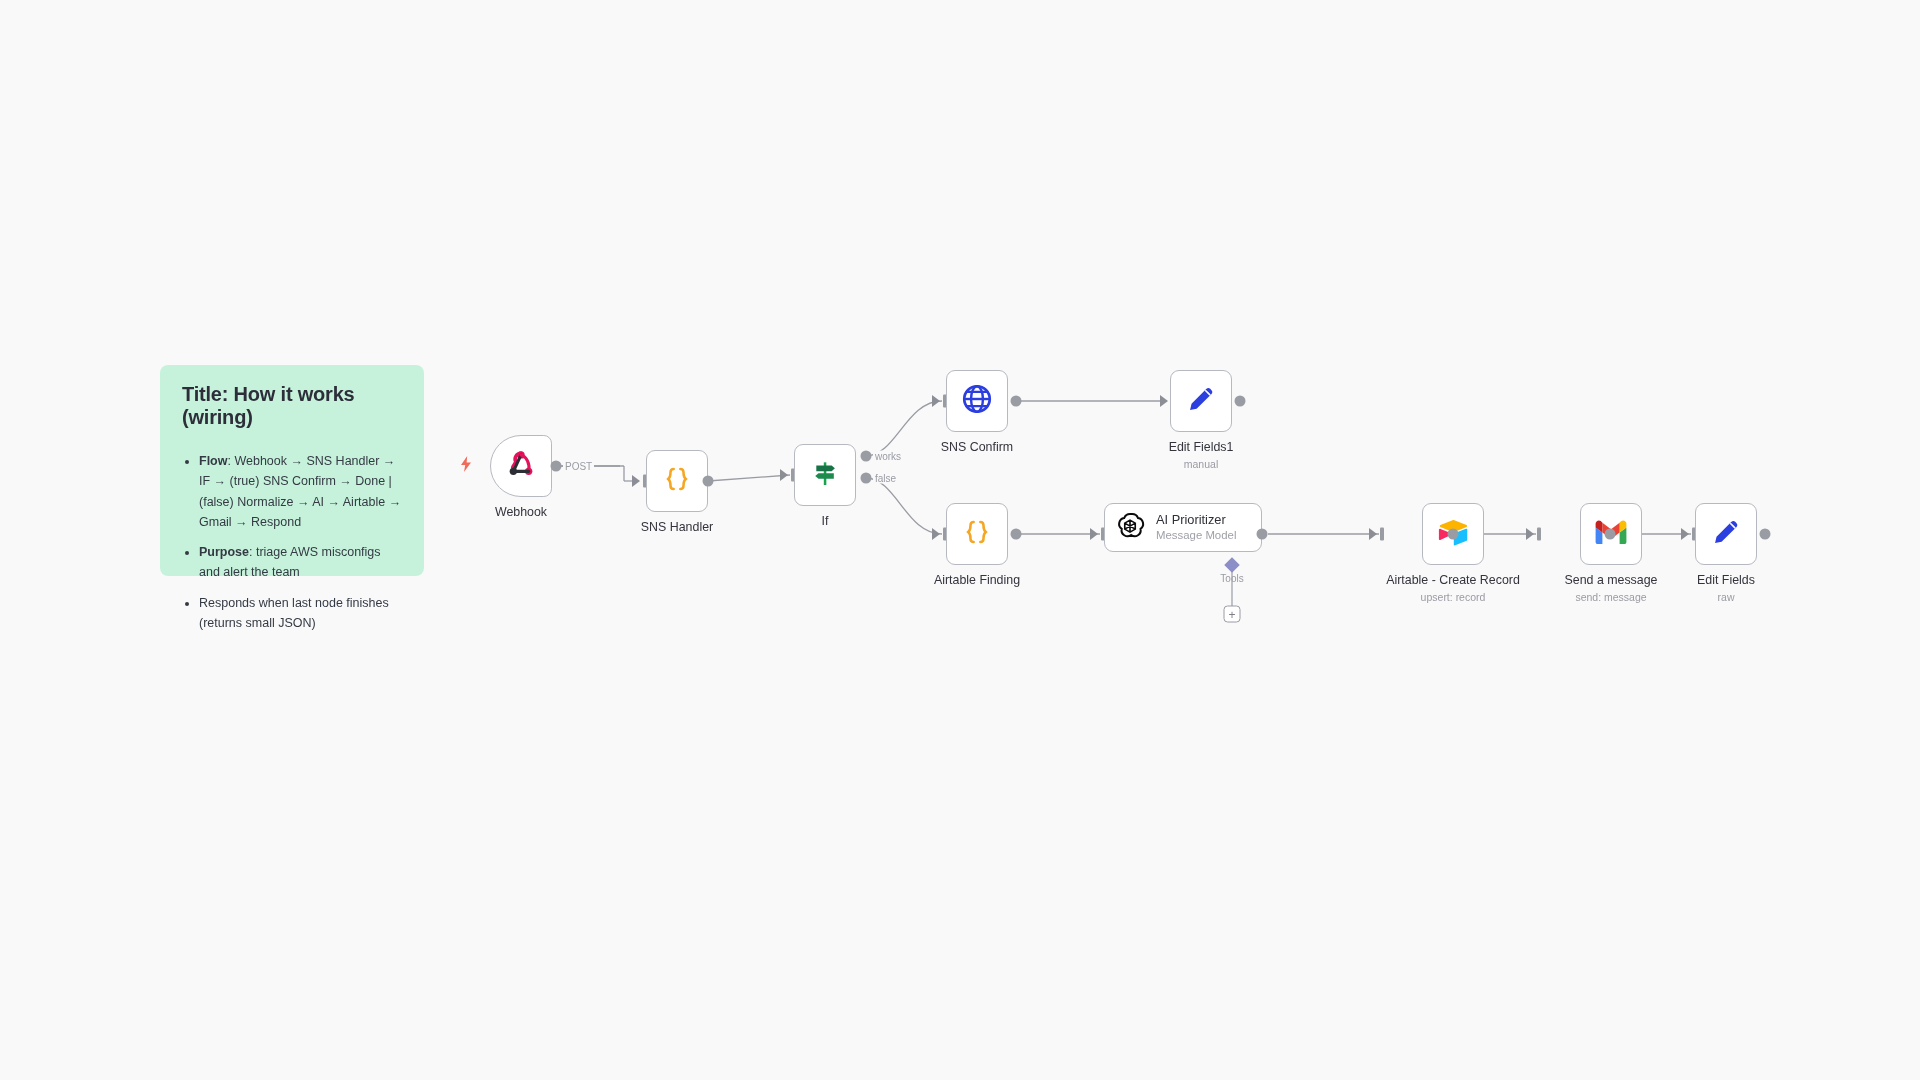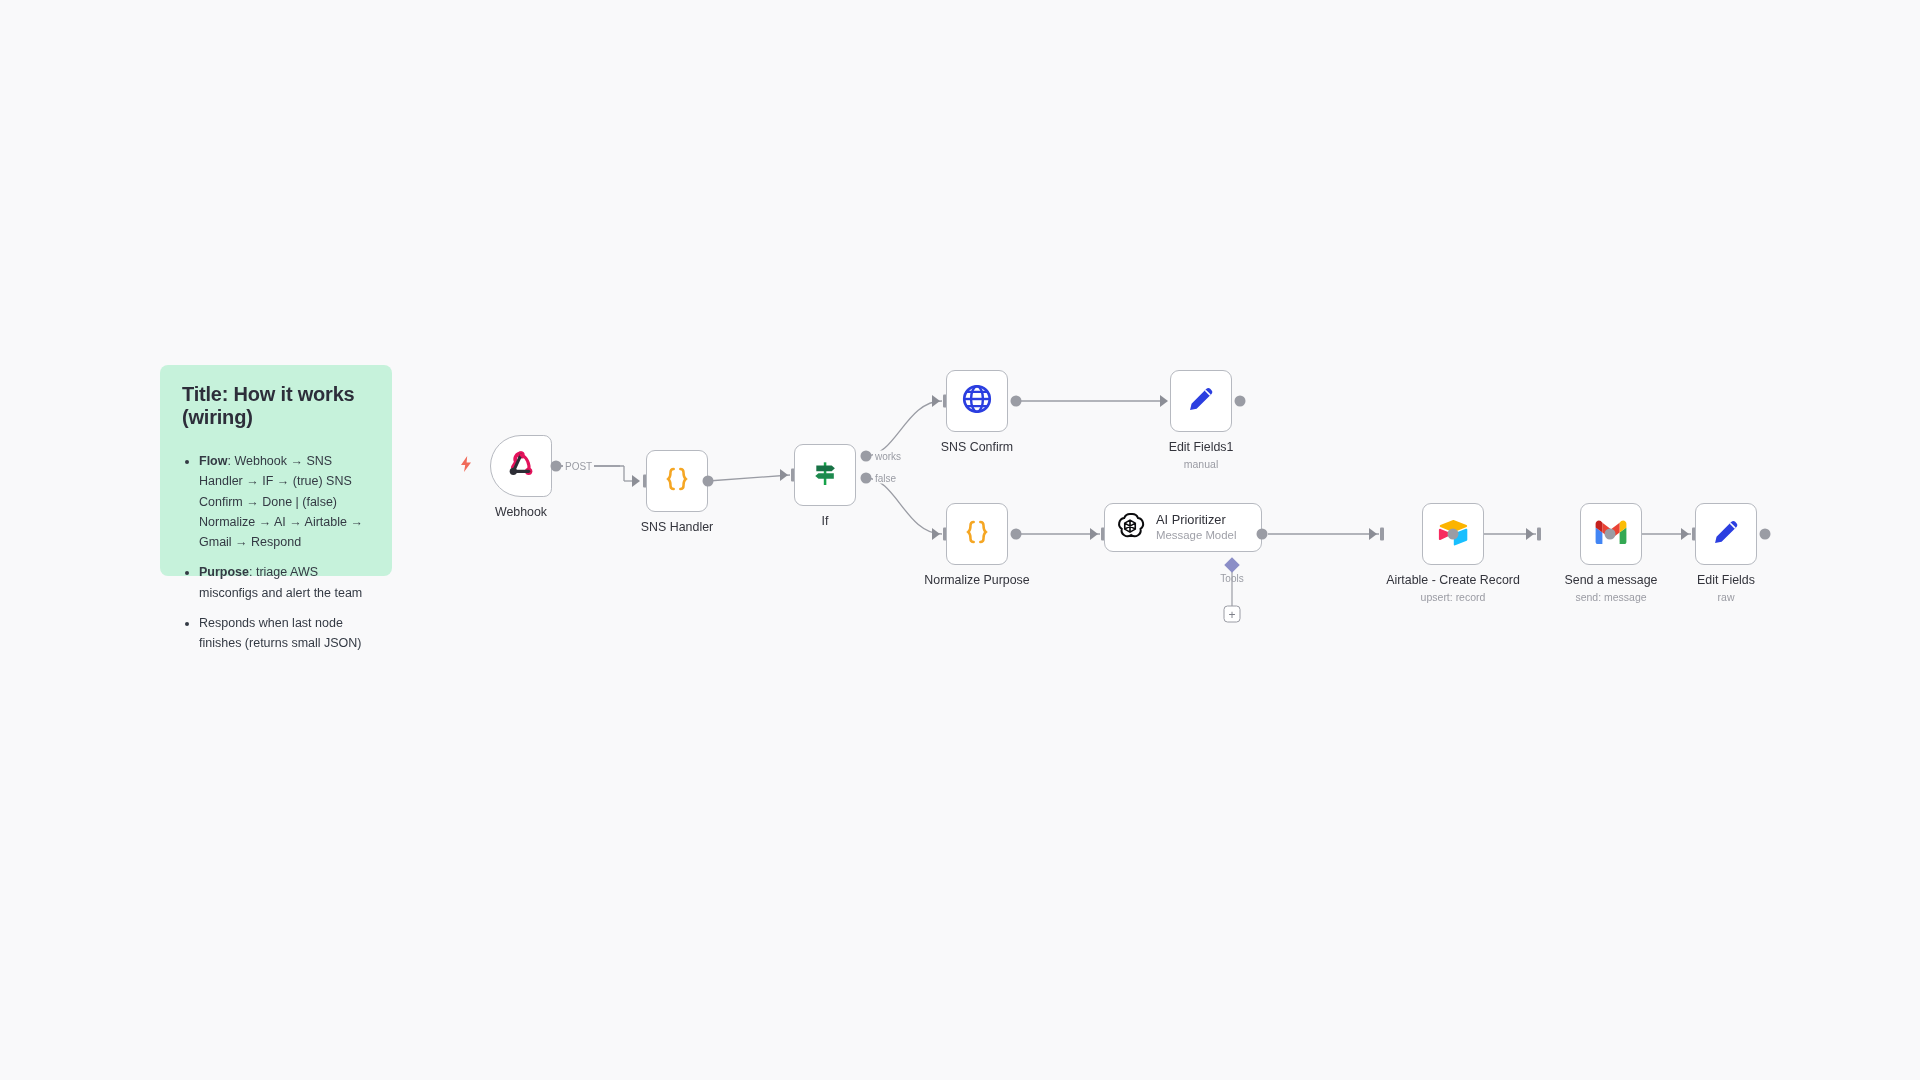--- a/index.html
+++ b/index.html
@@ -133,21 +133,21 @@
 
     <line x1="1268" y1="534" x2="1379" y2="534" stroke="#9a9ca4" stroke-width="1.3"></line>
 
     <line x1="1453" y1="534" x2="1536" y2="534" stroke="#9a9ca4" stroke-width="1.3"></line>
 
     <line x1="1610" y1="534" x2="1691" y2="534" stroke="#9a9ca4" stroke-width="1.3"></line>
 
     <line x1="1232" y1="570" x2="1232" y2="606" stroke="#9a9ca4" stroke-width="1.2"></line>
   </svg>
 
-  <div class="sticky sticky-green" style="left:160px; top:365px; width:232px; height:211px;">
+  <div class="sticky sticky-green" style="left:160px; top:365px; width:264px; height:211px;">
     <h2>Title: How it works (wiring)</h2>
     <ul>
       <li>
         <b>Flow</b><span>: Webhook → SNS Handler → IF → (true) SNS Confirm → Done | (false) Normalize → AI → Airtable → Gmail → Respond</span>
       </li>
       <li>
         <b>Purpose</b><span>: triage AWS misconfigs and alert the team</span>
       </li>
       <li>
         <span>Responds when last node finishes (returns small JSON)</span>
@@ -240,21 +240,21 @@
 
   <div class="in-arrow" style="left:936px; top:534px;"></div>
   <div class="in-bar" style="left:945px; top:534px;"></div>
   <div class="node node-sq" style="left:946px; top:503px;">
     <span>
       <svg width="32" height="32" viewBox="0 0 24 24">
         <path d="M9.5 4.5c-2 0-2.4 1-2.4 2.6 0 1.6.2 3.3-1.7 4.9 1.9 1.6 1.7 3.3 1.7 4.9 0 1.6.4 2.6 2.4 2.6" fill="none" stroke="#f5a623" stroke-width="1.9" stroke-linecap="round"></path>
         <path d="M14.5 4.5c2 0 2.4 1 2.4 2.6 0 1.6-.2 3.3 1.7 4.9-1.9 1.6-1.7 3.3-1.7 4.9 0 1.6-.4 2.6-2.4 2.6" fill="none" stroke="#f5a623" stroke-width="1.9" stroke-linecap="round"></path>
       </svg>
     </span>
-    <div class="node-label">Normalize Purpose</div>
+    <div class="node-label">Airtable Finding</div>
   </div>
   <div class="dot" style="left:1016px; top:534px;"></div>
 
   <div class="in-arrow" style="left:1094px; top:534px;"></div>
   <div class="in-bar" style="left:1103px; top:534px;"></div>
   <div class="node node-wide" style="left:1104px; top:503px;">
     <span>
       <svg width="30" height="30" viewBox="0 0 24 24">
         <path d="M12 2.4c-2.1 0-3.9 1.3-4.6 3.2-2 .3-3.6 1.8-4 3.8-.4 1.9.4 3.8 2 4.9-.5 2 .3 4 2 5.1 1.7 1.1 3.9 1 5.5-.2 1.6 1.2 3.8 1.3 5.5.2 1.7-1.1 2.5-3.1 2-5.1 1.6-1.1 2.4-3 2-4.9-.4-2-2-3.5-4-3.8C17.7 3.7 15.9 2.4 13.8 2.4Z" fill="none" stroke="#0b0b0d" stroke-width="1.6"></path>
         <path d="M12 7.3 L16.2 9.7 L16.2 14.5 L12 16.9 L7.8 14.5 L7.8 9.7 Z M12 7.3 L12 16.9 M7.8 9.7 L16.2 14.5 M16.2 9.7 L7.8 14.5" fill="none" stroke="#0b0b0d" stroke-width="1.3"></path>

